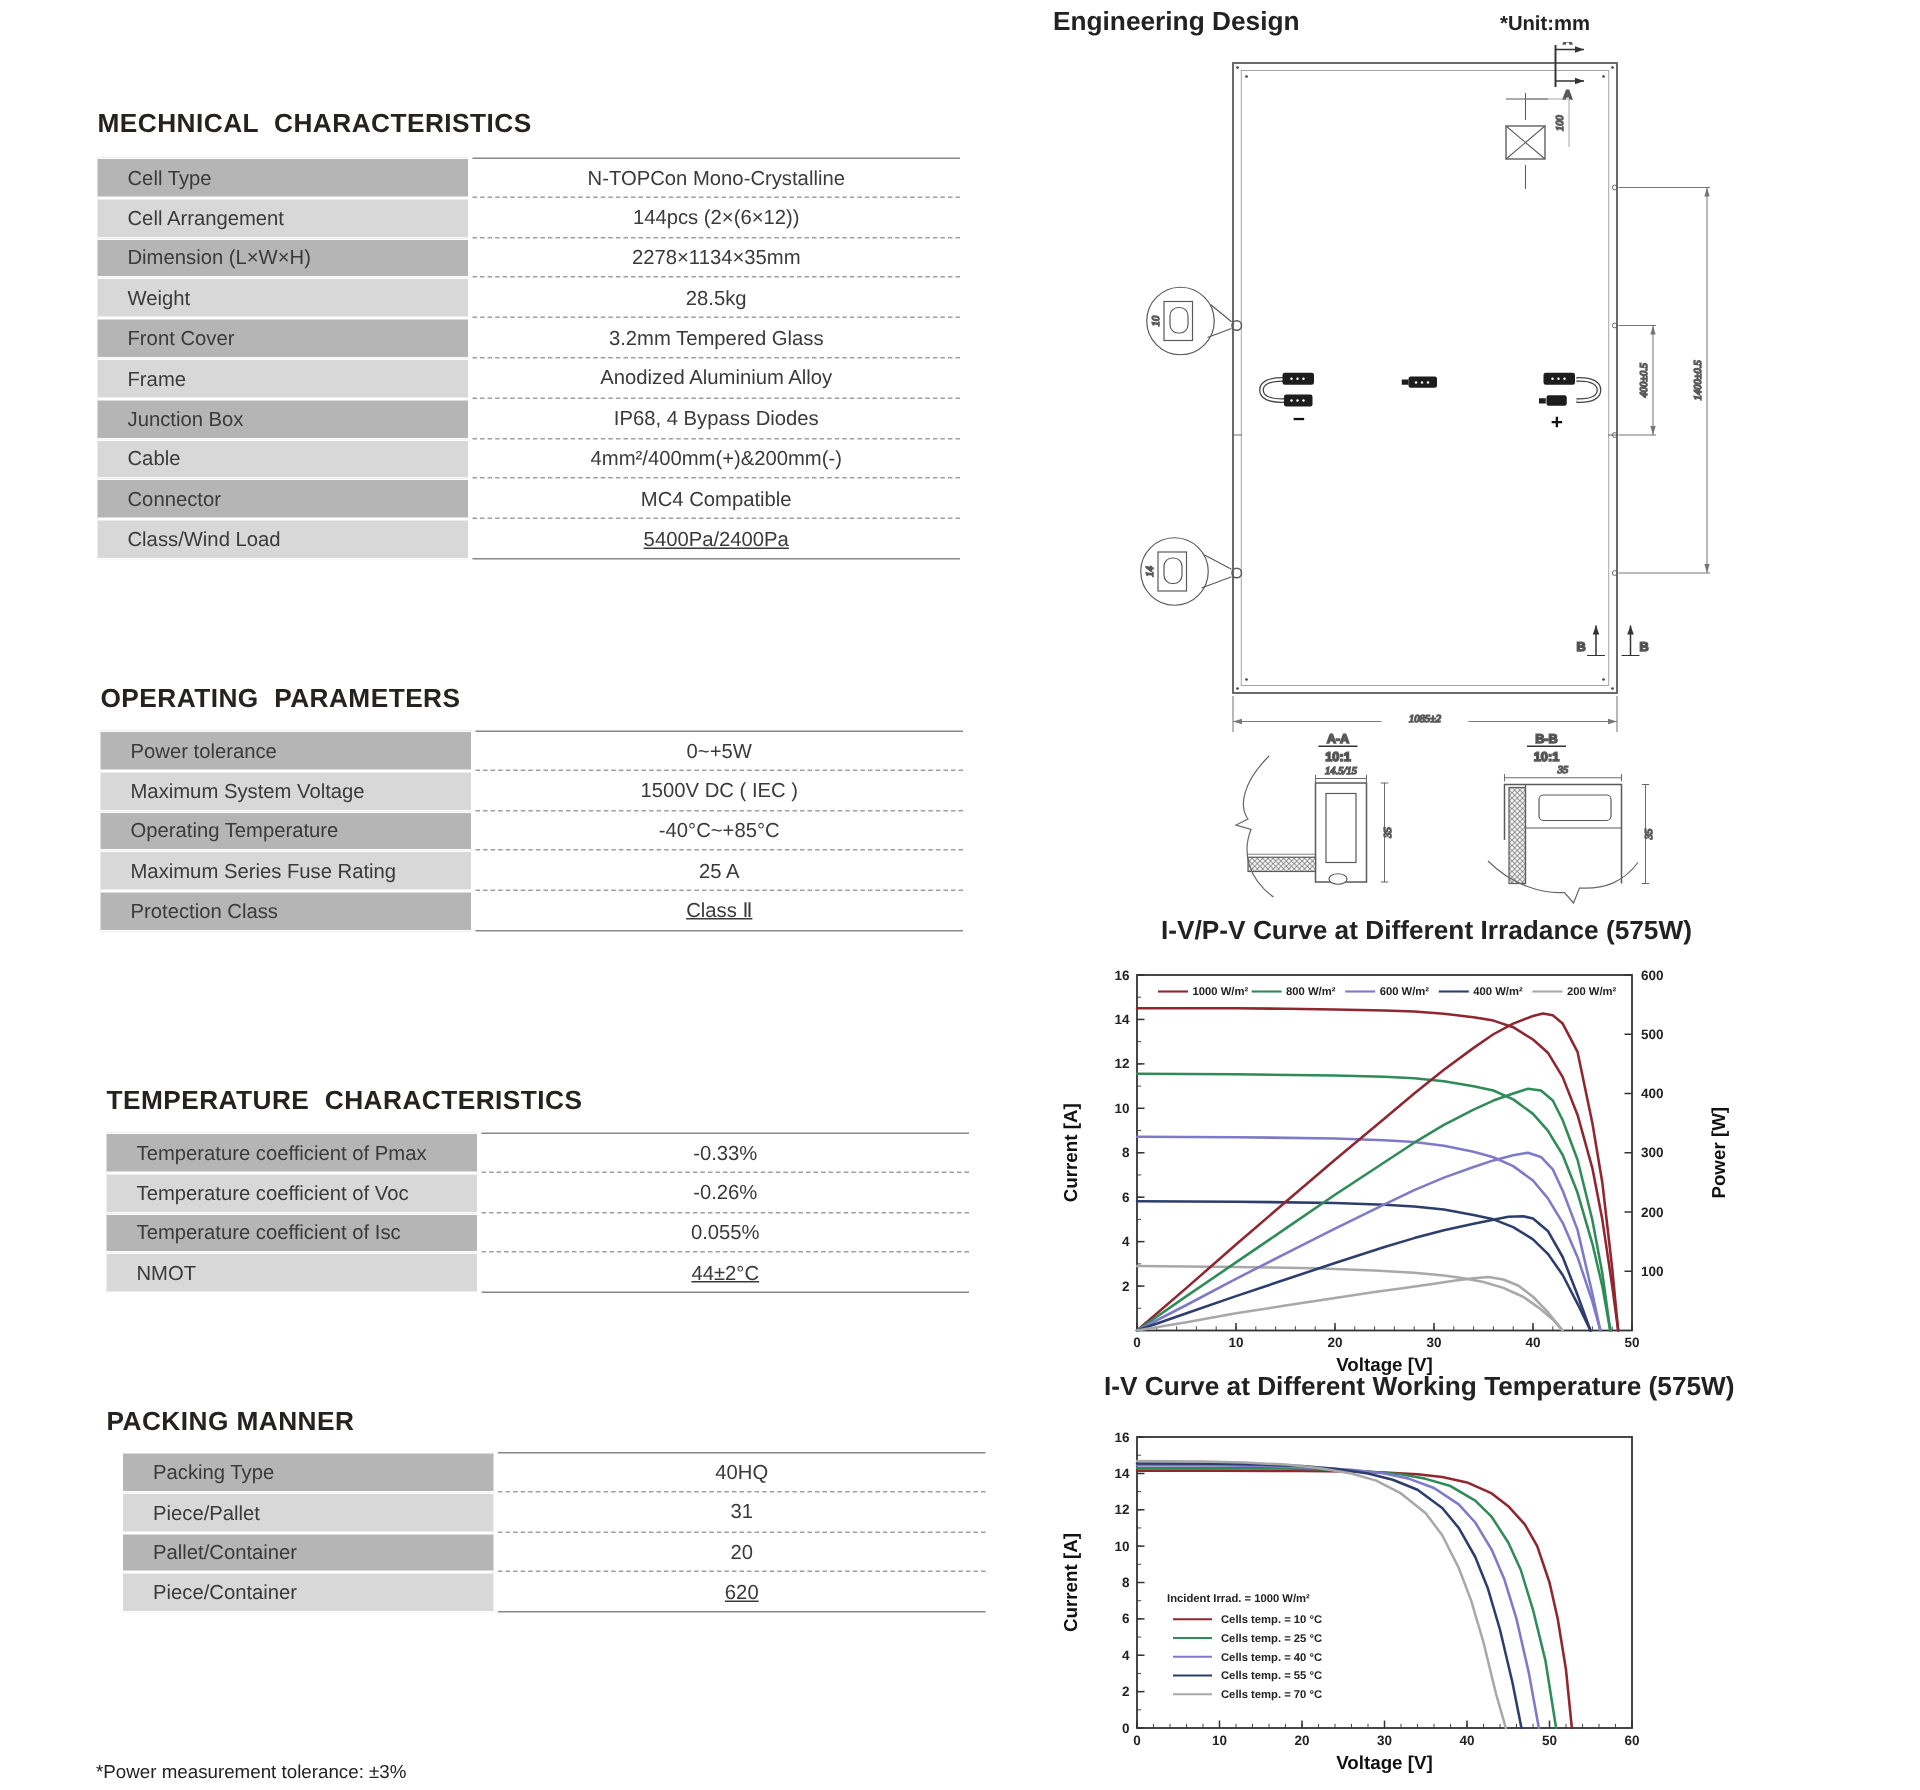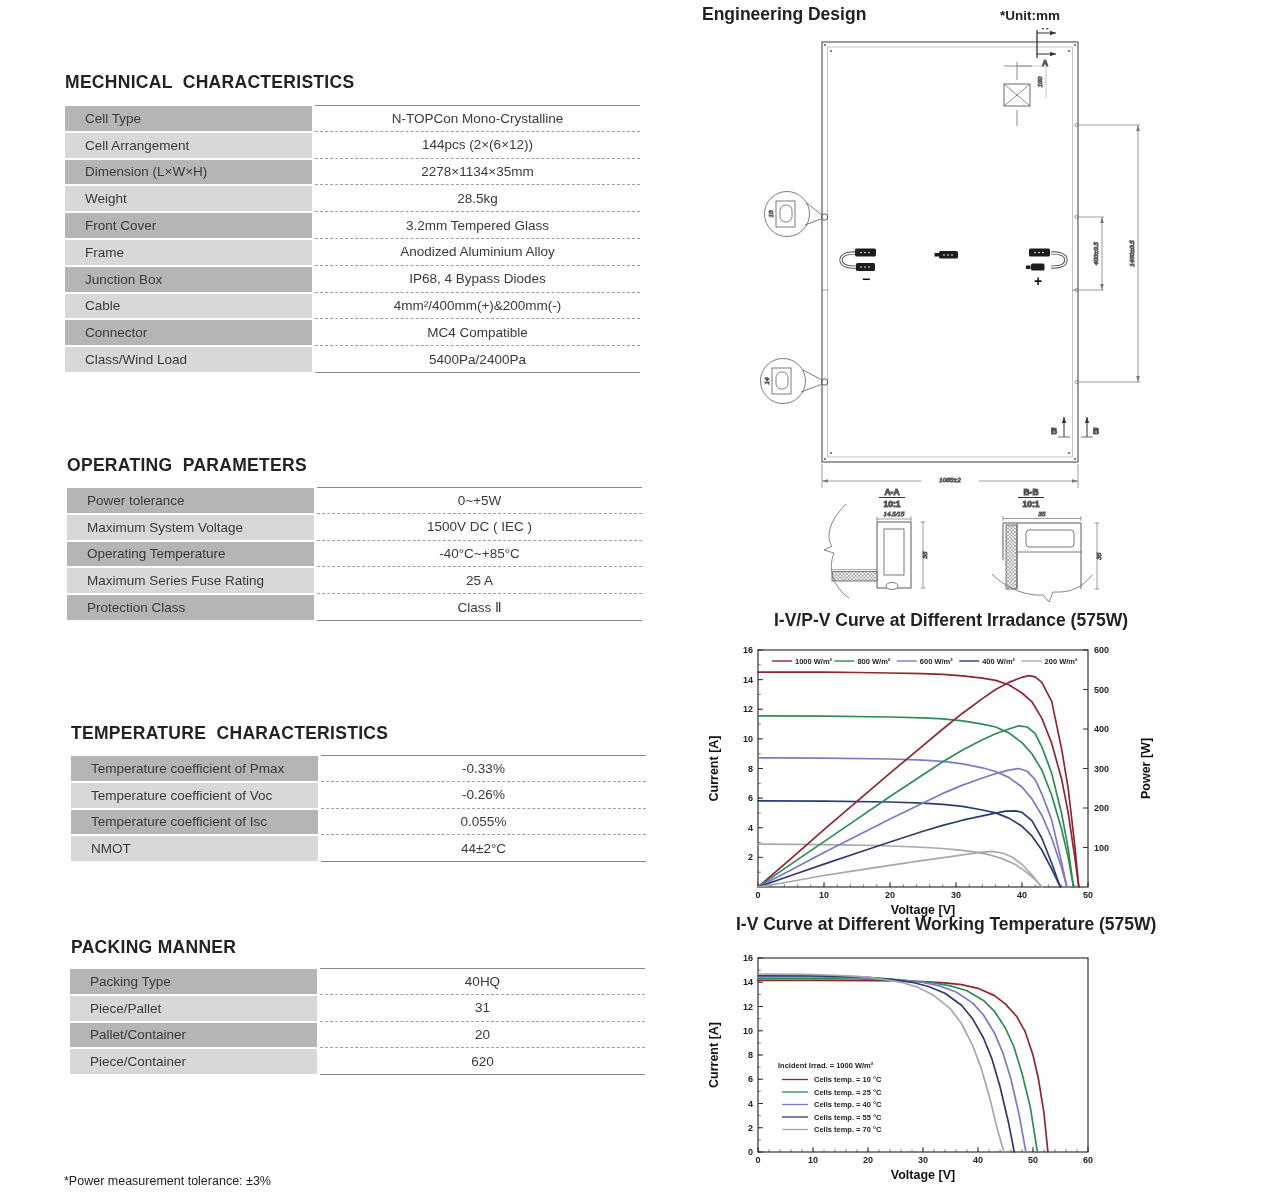--- a/index.html
+++ b/index.html
@@ -8,21 +8,21 @@
   .sec-title{position:absolute;font-size:17.5px;font-weight:bold;color:#262220;letter-spacing:.3px;white-space:pre;}
   .tbl{position:absolute;width:575px;}
   .t-row{display:flex;height:26.8px;align-items:stretch;}
   .t-label{width:247px;margin-right:3px;display:flex;align-items:center;padding-left:20px;box-sizing:border-box;
            font-size:13.5px;color:#3a3a3a;border-top:1px solid #fff;border-bottom:1px solid #fff;}
   .t-row:nth-child(odd) .t-label{background:#b5b5b5;}
   .t-row:nth-child(even) .t-label{background:#d8d8d8;}
   .t-value{flex:1;display:flex;align-items:center;justify-content:center;font-size:13.5px;color:#3a3a3a;
            border-bottom:1px dashed #9f9f9f;box-sizing:border-box;}
   .t-row:first-child .t-value{border-top:1.5px solid #888;}
-  .t-row:last-child .t-value{border-bottom:1.5px solid #888;}
+  .t-row:last-child .t-value{border-bottom:1.5px solid #888;text-decoration:underline;}
   .chart-title{position:absolute;font-size:17.5px;font-weight:bold;color:#222;}
   .unit-note{position:absolute;font-size:13.5px;font-weight:600;color:#222;}
   .footnote{position:absolute;font-size:12.5px;color:#222;}
   svg{position:absolute;}
   svg text{font-family:"Liberation Sans","DejaVu Sans",sans-serif;}
   .tick{font-size:9px;font-weight:bold;fill:#222;}
   .lgd{font-size:7.5px;font-weight:bold;fill:#222;}
   .lgdh{font-size:7.5px;font-weight:bold;fill:#222;}
   .axlbl{font-size:12.5px;font-weight:600;fill:#111;}
   .eng-dim{font-size:7px;font-style:italic;font-family:"Liberation Serif","DejaVu Serif",serif;fill:#555;}
@@ -116,21 +116,21 @@
         <div class="t-label">Temperature coefficient of Isc</div>
         <div class="t-value">0.055%</div>
       </div>
       <div class="t-row">
         <div class="t-label">NMOT</div>
         <div class="t-value">44±2°C</div>
       </div>
     </div>
 
   <div class="sec-title" style="left:71px;top:937px;">PACKING MANNER</div>
-  <div class="tbl" style="left:70px;top:968px;">
+  <div class="tbl" style="left:82px;top:968px;">
       <div class="t-row">
         <div class="t-label">Packing Type</div>
         <div class="t-value">40HQ</div>
       </div>
       <div class="t-row">
         <div class="t-label">Piece/Pallet</div>
         <div class="t-value">31</div>
       </div>
       <div class="t-row">
         <div class="t-label">Pallet/Container</div>

